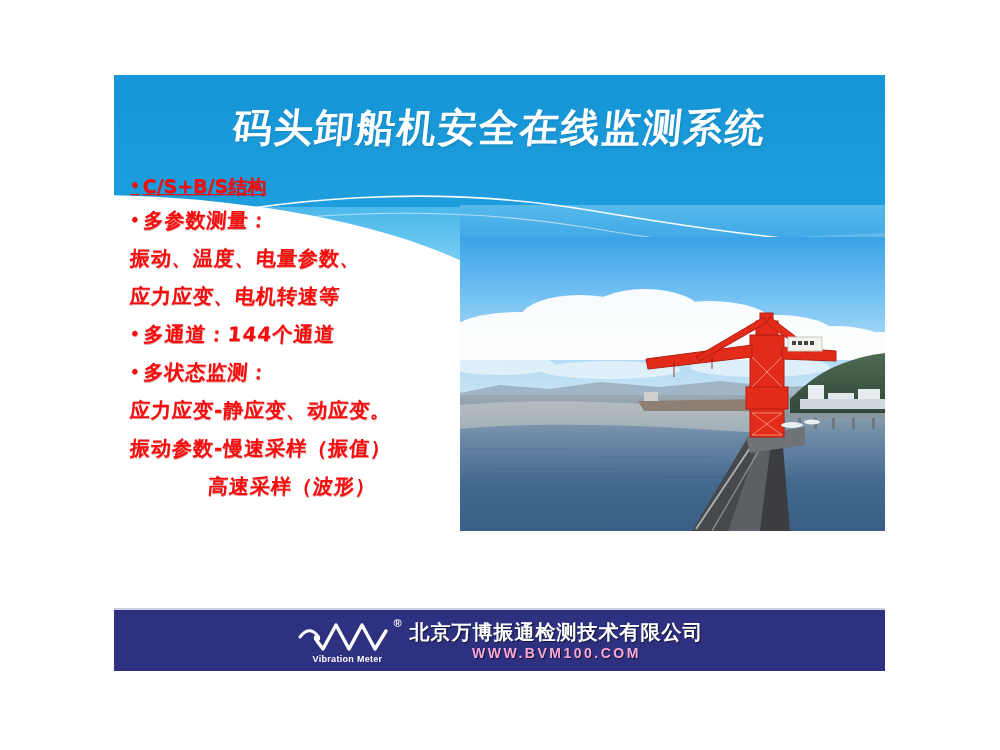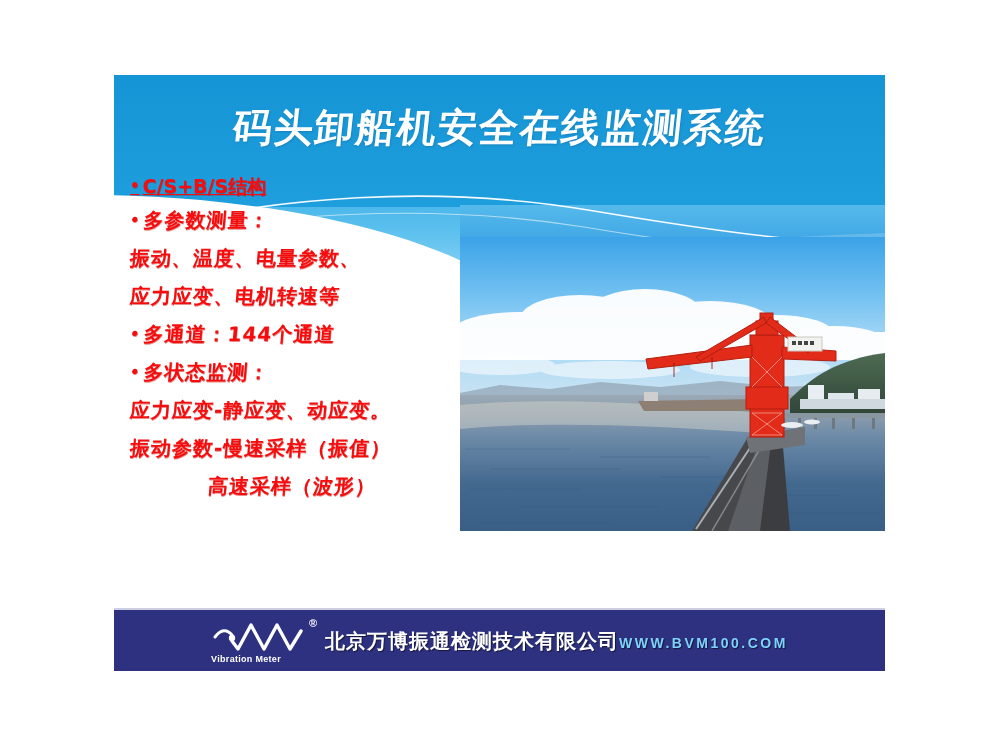--- a/index.html
+++ b/index.html
@@ -78,32 +78,32 @@
     border-top:2px solid #cfcfe4;
     display:flex;align-items:center;justify-content:center;
   }
   .footer-inner{display:flex;align-items:center;gap:10px;}
   .logo-wrap{position:relative;width:104px;height:44px;}
   .logo-wrap svg{display:block;}
   .logo-reg{
     position:absolute;right:-2px;top:-2px;color:#ffffff;font-size:11px;font-weight:bold;
   }
   .logo-caption{
-    position:absolute;left:0;bottom:-1px;width:104px;text-align:left;
+    position:absolute;left:0;bottom:-1px;width:104px;text-align:center;
     color:#ffffff;font-size:9px;font-weight:bold;letter-spacing:.3px;
     font-family:"Liberation Sans",sans-serif;
   }
-  .footer-texts{display:flex;flex-direction:row;align-items:center;line-height:1;text-align:center;}
+  .footer-texts{display:flex;flex-direction:column;align-items:center;line-height:1;text-align:center;}
   .company{
     color:#ffffff;font-size:20px;font-weight:bold;letter-spacing:1px;
     font-family:"DejaVu Sans","Liberation Sans",sans-serif;
     text-shadow:1px 1px 1px rgba(0,0,0,.55);
   }
   .website{
-    color:#7dd3fc;font-size:14px;font-weight:bold;letter-spacing:2.5px;margin-top:4px;
+    color:#f9a8d4;font-size:14px;font-weight:bold;letter-spacing:2.5px;margin-top:4px;
     font-family:"Liberation Sans",sans-serif;
     text-shadow:1px 1px 1px rgba(0,0,0,.55);
   }
 </style>
 </head>
 <body>
 
 <div id="slide-root">
   <div class="slide">
 

